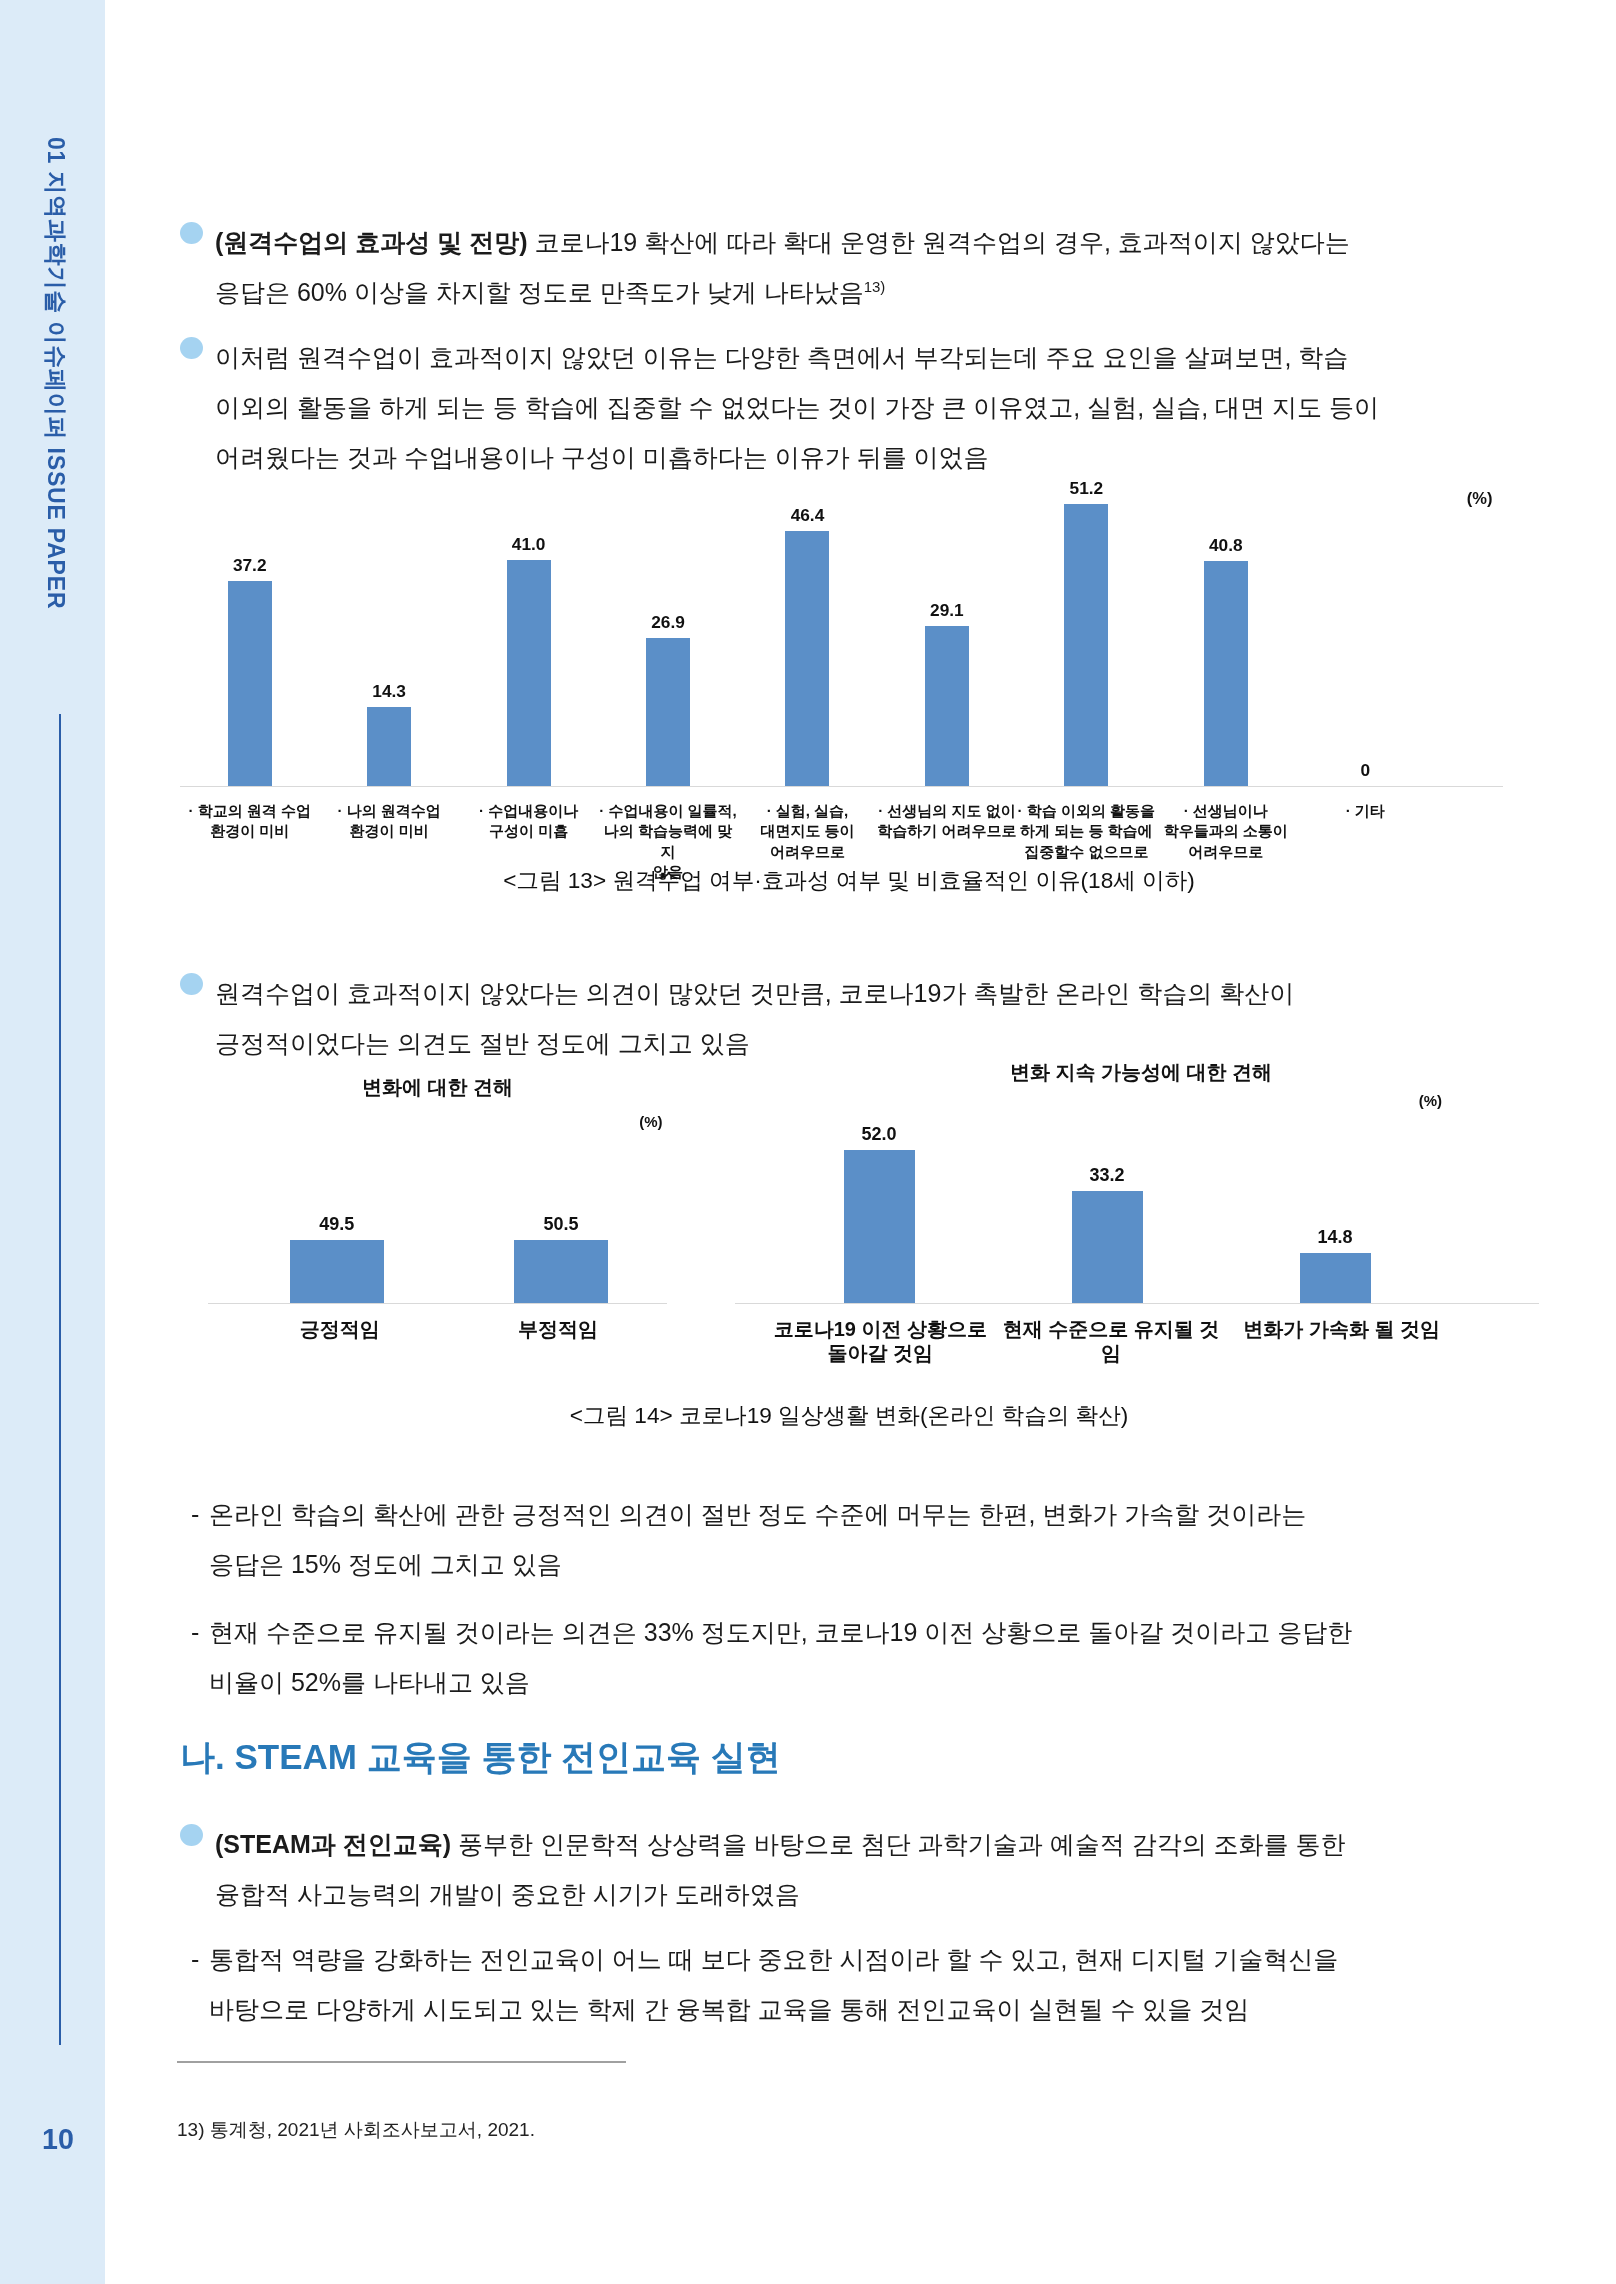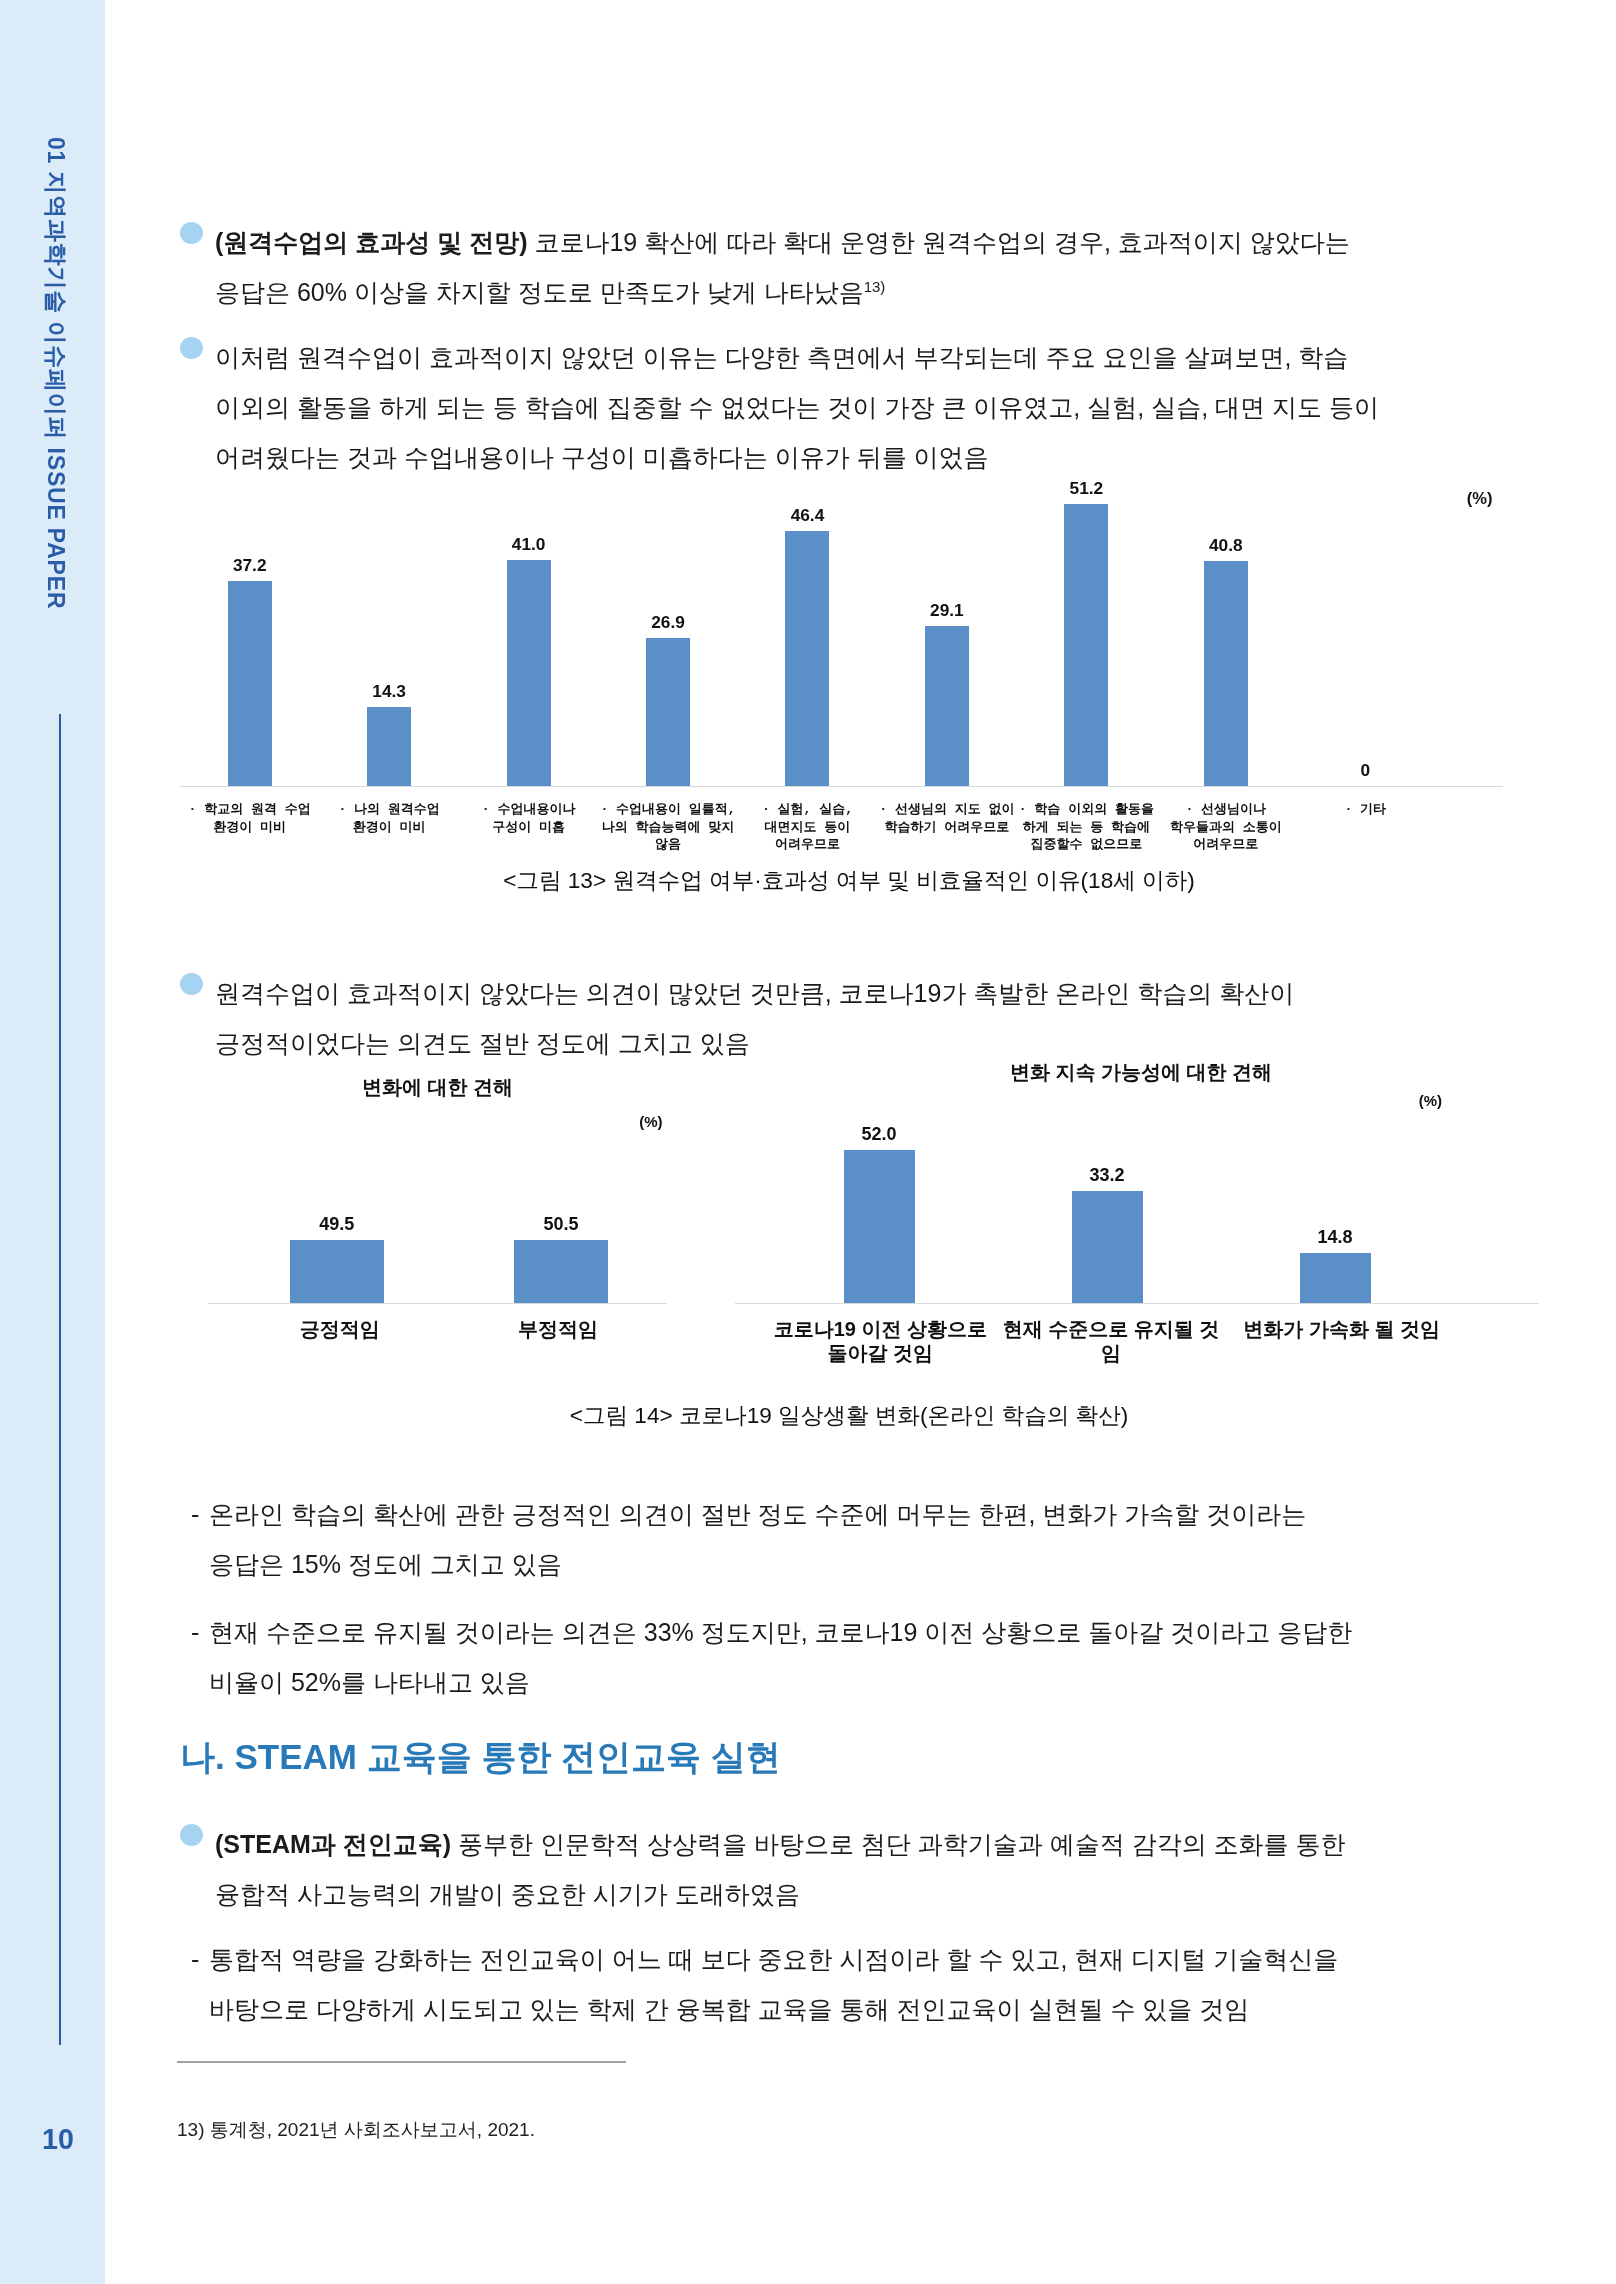--- a/index.html
+++ b/index.html
@@ -28,21 +28,21 @@
   .val{font-weight:700;font-size:17.3px;margin-bottom:5.3px;color:#111;}
   .bar{background:#5b8fc8;}
   .cats{position:absolute;display:flex;box-sizing:border-box;}
   .cat{flex:1;text-align:center;white-space:pre-line;font-weight:700;color:#111;}
   .unit{position:absolute;font-weight:700;color:#111;}
   
   .chart1{left:180px;top:478px;width:1323px;height:466px;}
   .chart1 .plot{left:0;top:0;width:1323px;height:309px;padding-right:68px;}
   .chart1 .bar{width:44px;}
   .chart1 .cats{left:0;top:323px;width:1323px;padding-right:68px;}
-  .chart1 .cat{font-size:13px;line-height:1.35;font-family:Liberation Mono, monospace;}
+  .chart1 .cat{font-size:15px;line-height:1.35;}
   .chart1 .unit{top:10.5px;right:10.5px;font-size:16.5px;}
   
   .fig14{position:absolute;left:0;top:1053px;width:1428px;height:361px;margin-left:28px;}
   .minichart{position:absolute;top:0;height:361px;}
   .chart2{left:180px;width:459px;}
   .chart3{left:707px;width:812px;}
   .mtitle{position:absolute;width:100%;text-align:center;font-size:20px;font-weight:700;color:#111;}
   .chart2 .mtitle{top:21px;}
   .chart3 .mtitle{top:6px;}
   .chart2 .unit{top:60px;right:4.5px;font-size:15px;}

